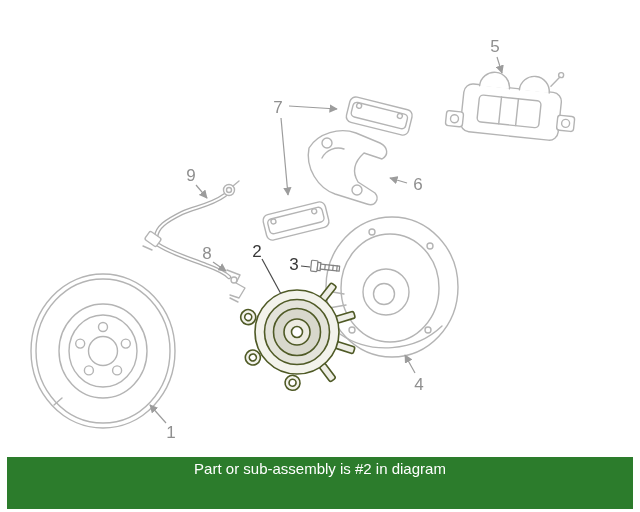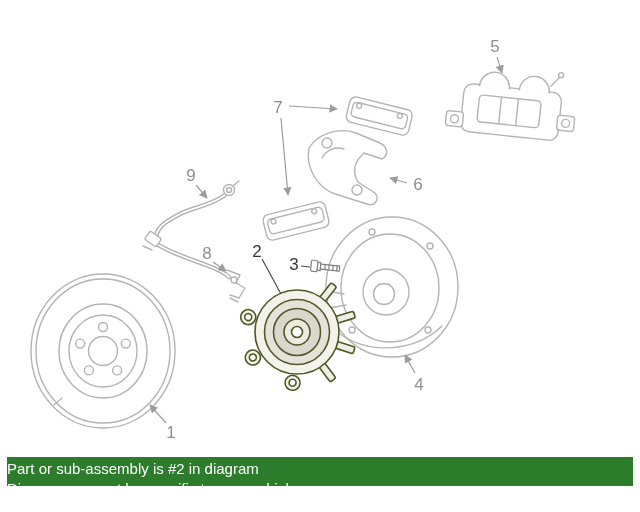--- a/index.html
+++ b/index.html
@@ -1,22 +1,22 @@
 <!DOCTYPE html>
 <html><head>
 <meta charset="utf-8">
 <style>
   html,body{margin:0;padding:0;background:#fff;}
   .stage{position:relative;width:640px;height:512px;background:#ffffff;overflow:hidden;
          font-family:"Liberation Sans",sans-serif;}
   svg{position:absolute;left:0;top:0;}
   .plabel{fill:#8f8f8f;font-size:17px;font-family:"Liberation Sans",sans-serif;text-anchor:middle;}
   .plabel.dark{fill:#383838;}
-  .banner{position:absolute;left:7px;right:7px;top:457px;height:29px;background:#2c7c2c;
-          color:#ffffff;text-align:left;}
+  .banner{position:absolute;left:7px;right:7px;top:457px;height:52px;background:#2c7c2c;
+          color:#ffffff;text-align:center;}
   .banner .l1{font-size:15px;line-height:20px;margin-top:2px;}
   .banner .l2{font-size:15px;line-height:20px;}
 </style>
 </head>
 <body>
 
 <div class="stage">
 
 <svg width="640" height="512" viewBox="0 0 640 512">
   <defs>
@@ -176,16 +176,15 @@
     <text class="plabel" x="495" y="52">5</text>
     <text class="plabel" x="418" y="190">6</text>
     <text class="plabel" x="278" y="113">7</text>
     <text class="plabel" x="207" y="259">8</text>
     <text class="plabel" x="191" y="181">9</text>
   </g>
 </svg>
 
 <div class="banner">
   <div class="l1">Part or sub-assembly is #2 in diagram</div>
-  <div class="l2">Diagram may not be specific to your vehicle</div>
 </div>
 
 </div>
 
 </body></html>

